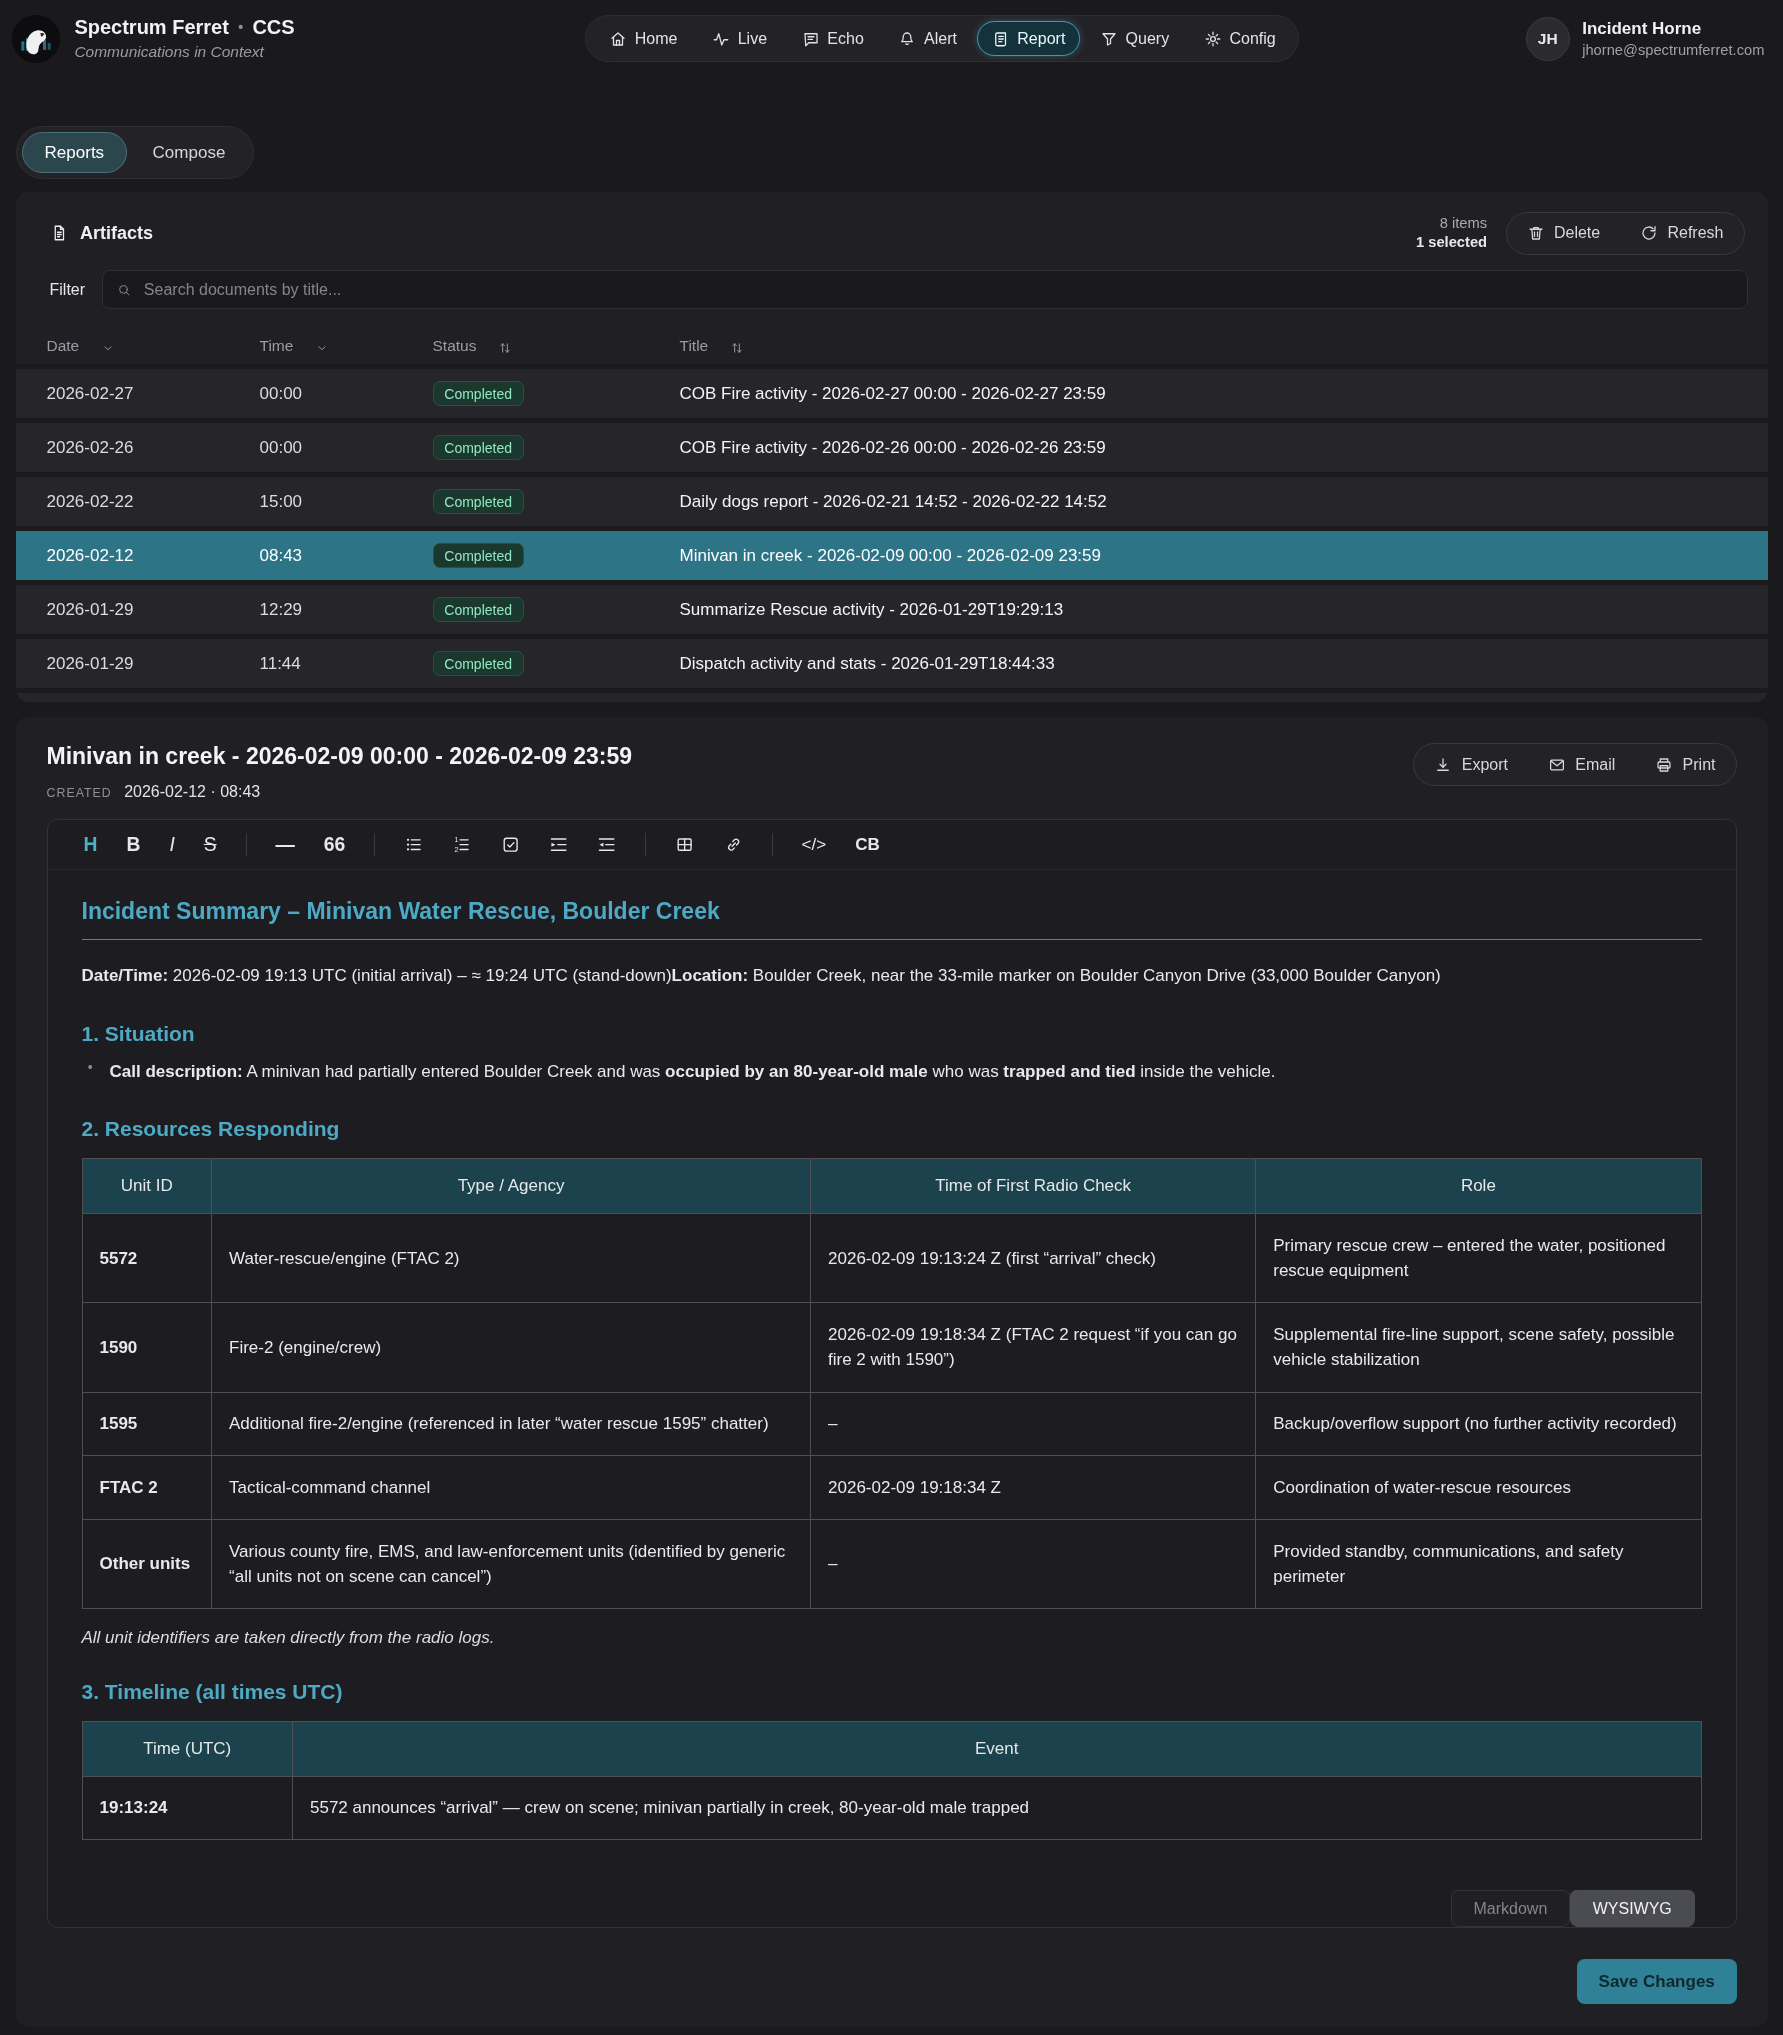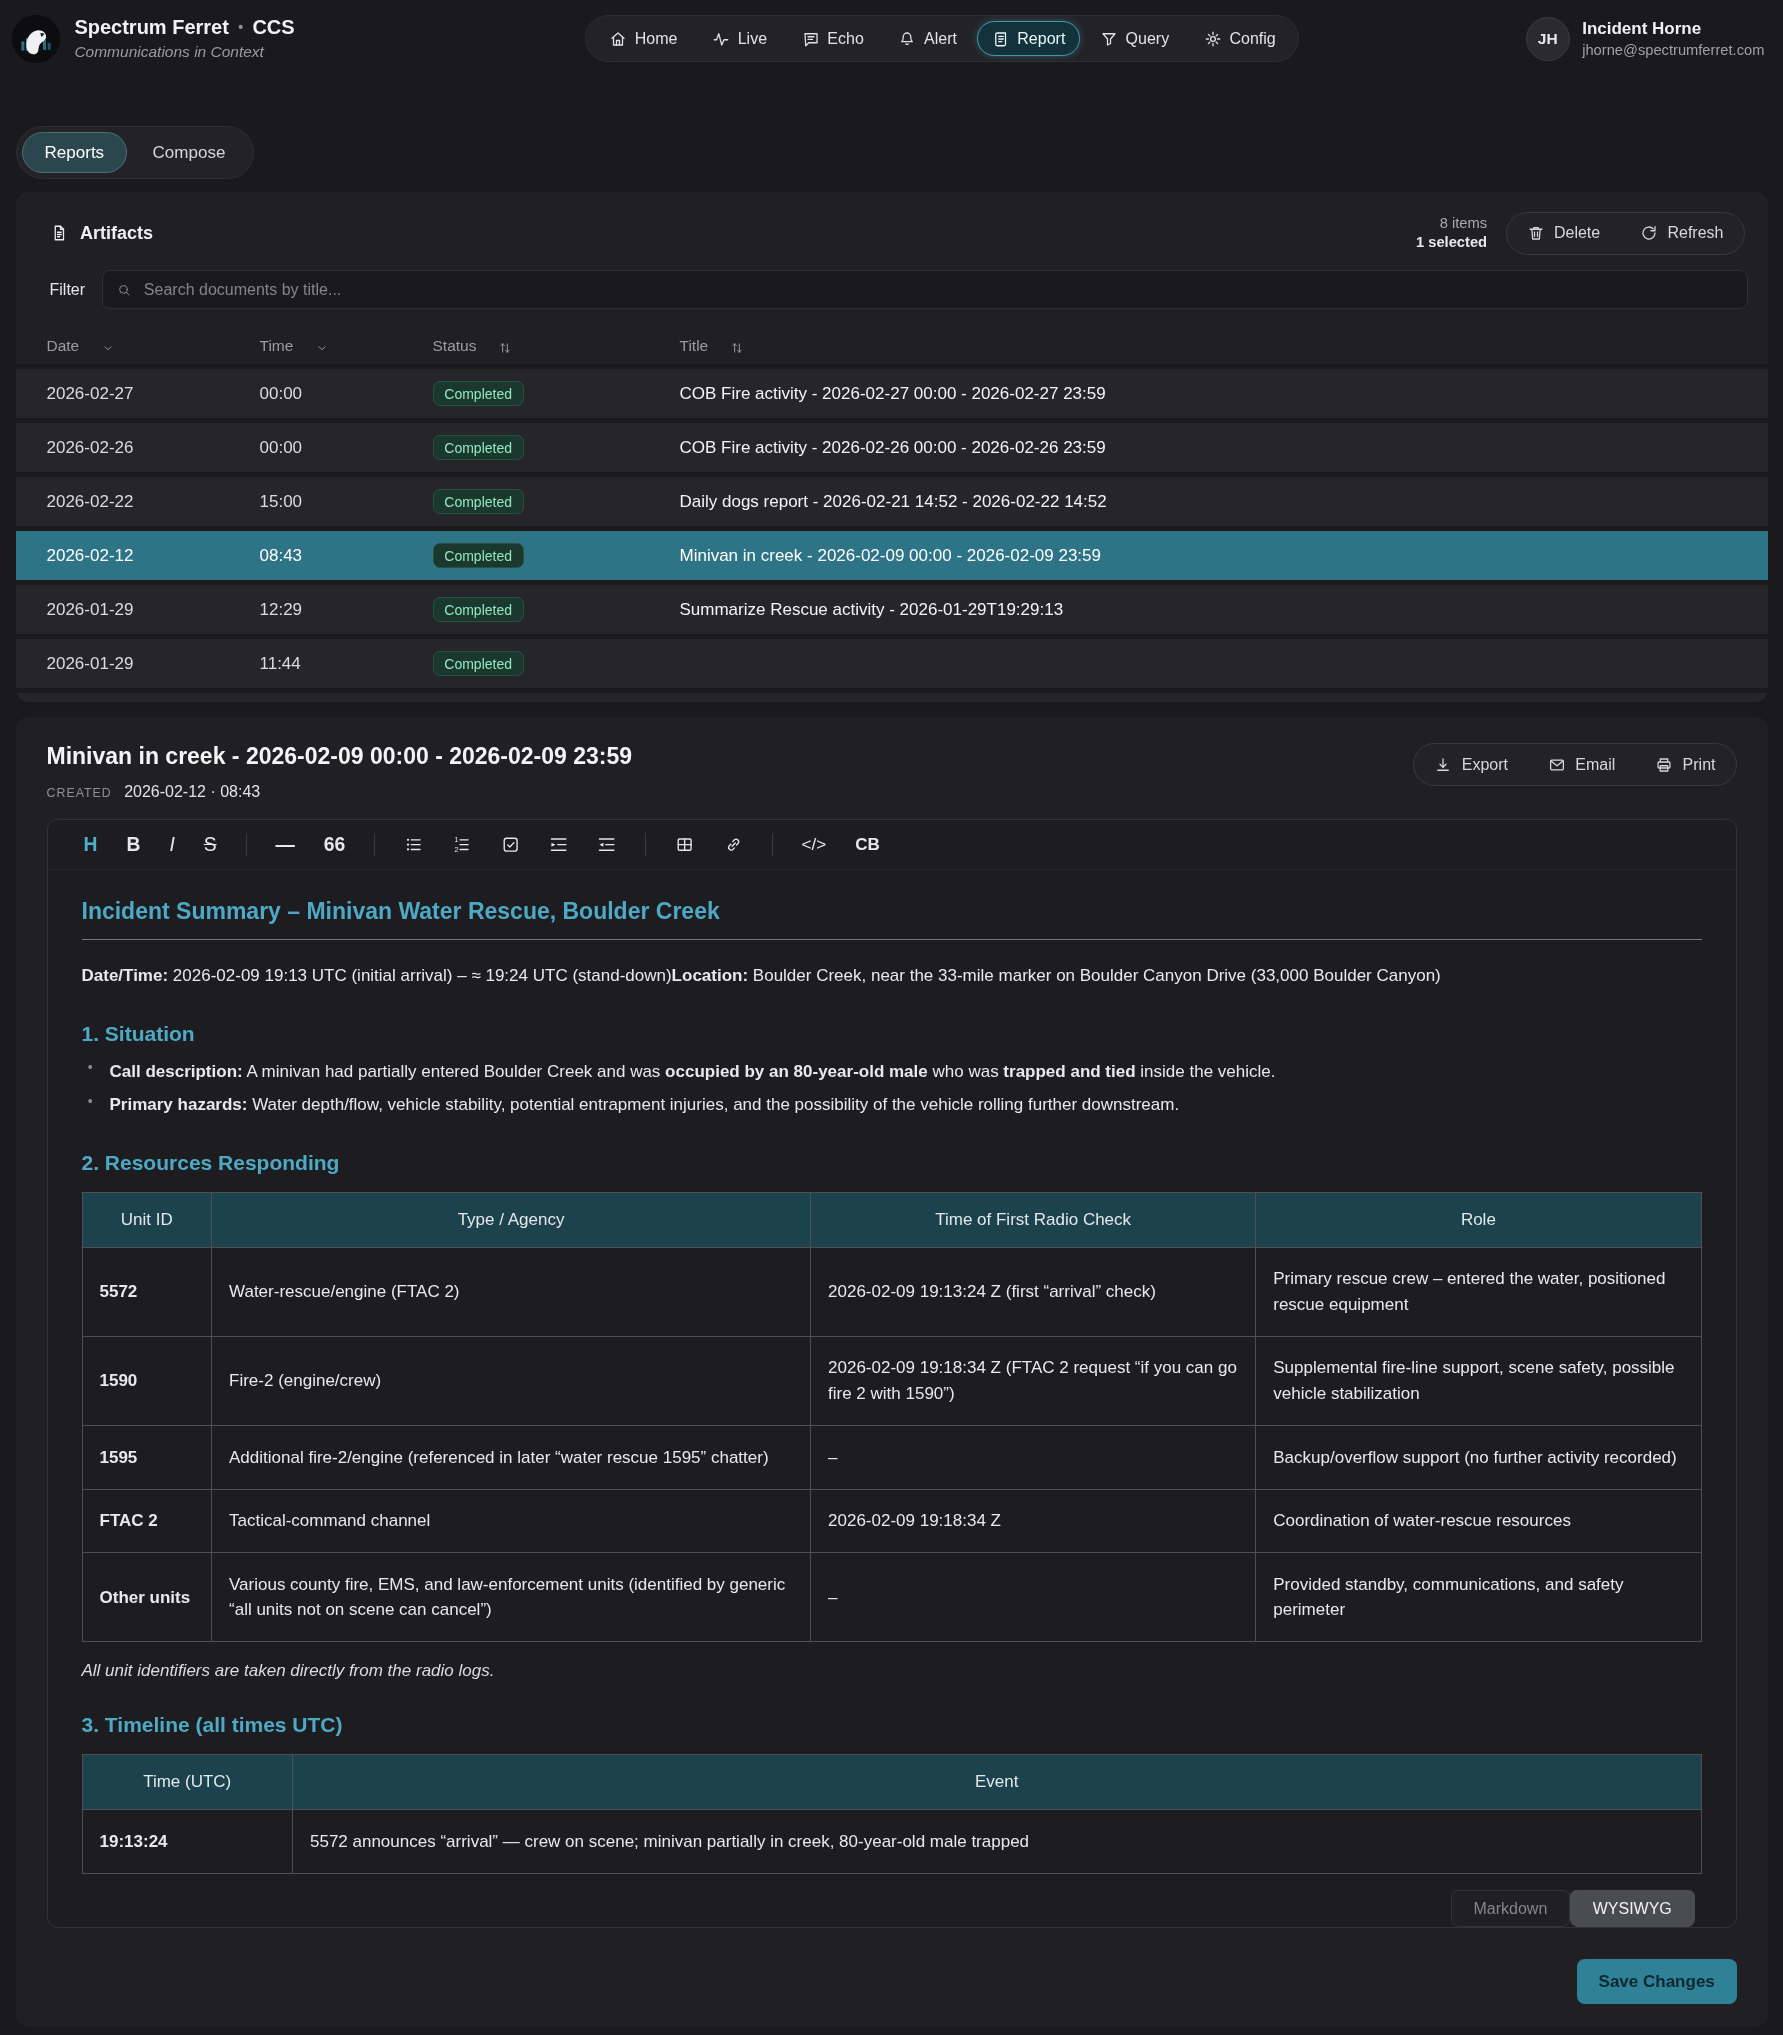--- a/index.html
+++ b/index.html
@@ -284,20 +284,21 @@
         <div class="arow">
           <div class="cell cw-date">2026-01-29</div>
           <div class="cell cw-time">12:29</div>
           <div class="cell cw-status"><span class="badge">Completed</span></div>
           <div class="cell cw-title">Summarize Rescue activity - 2026-01-29T19:29:13</div>
         </div>
         <div class="arow">
           <div class="cell cw-date">2026-01-29</div>
           <div class="cell cw-time">11:44</div>
           <div class="cell cw-status"><span class="badge">Completed</span></div>
+          <div class="cell cw-title">Dispatch activity and stats - 2026-01-29T18:44:33</div>
         </div>
         <div class="arow"></div>
       </div>
   </section>
 
   <section class="card detail">
     <h1 class="detail-title">Minivan in creek - 2026-02-09 00:00 - 2026-02-09 23:59</h1>
     <div class="created">
       <span class="created-label">CREATED</span>
       <span class="created-value">2026-02-12 · 08:43</span>
@@ -390,21 +391,20 @@
         <button class="tbtn glyph" style="font-size:17px;">CB</button>
       </div>
 
       <div class="doc-scroll">
         <h1 class="doc-h1">Incident Summary – Minivan Water Rescue, Boulder Creek</h1>
         <p class="doc-p"><span class="b">Date/Time:</span><span> 2026-02-09 19:13 UTC (initial arrival) – ≈ 19:24 UTC (stand-down)</span><span class="b">Location:</span><span> Boulder Creek, near the 33-mile marker on Boulder Canyon Drive (33,000 Boulder Canyon)</span></p>
 
         <h2 class="doc-h2">1. Situation</h2>
         <ul class="doc-ul">
             <li><span class="b">Call description:</span><span> A minivan had partially entered Boulder Creek and was </span><span class="b">occupied by an 80-year-old male</span><span> who was </span><span class="b">trapped and tied</span><span> inside the vehicle.</span></li>
-            <li><span class="b">Primary hazards:</span><span> Water depth/flow, vehicle stability, potential entrapment injuries, and the possibility of the vehicle rolling further downstream.</span></li>
           </ul>
 
         <h2 class="doc-h2">2. Resources Responding</h2>
         <div>
             <table class="doc-table">
               <thead>
                 <tr>
                   <th style="width: 8%; margin-left: 32px;">Unit ID</th>
                   <th style="width: 37%;">Type / Agency</th>
                   <th style="width: 27.5%;">Time of First Radio Check</th>

